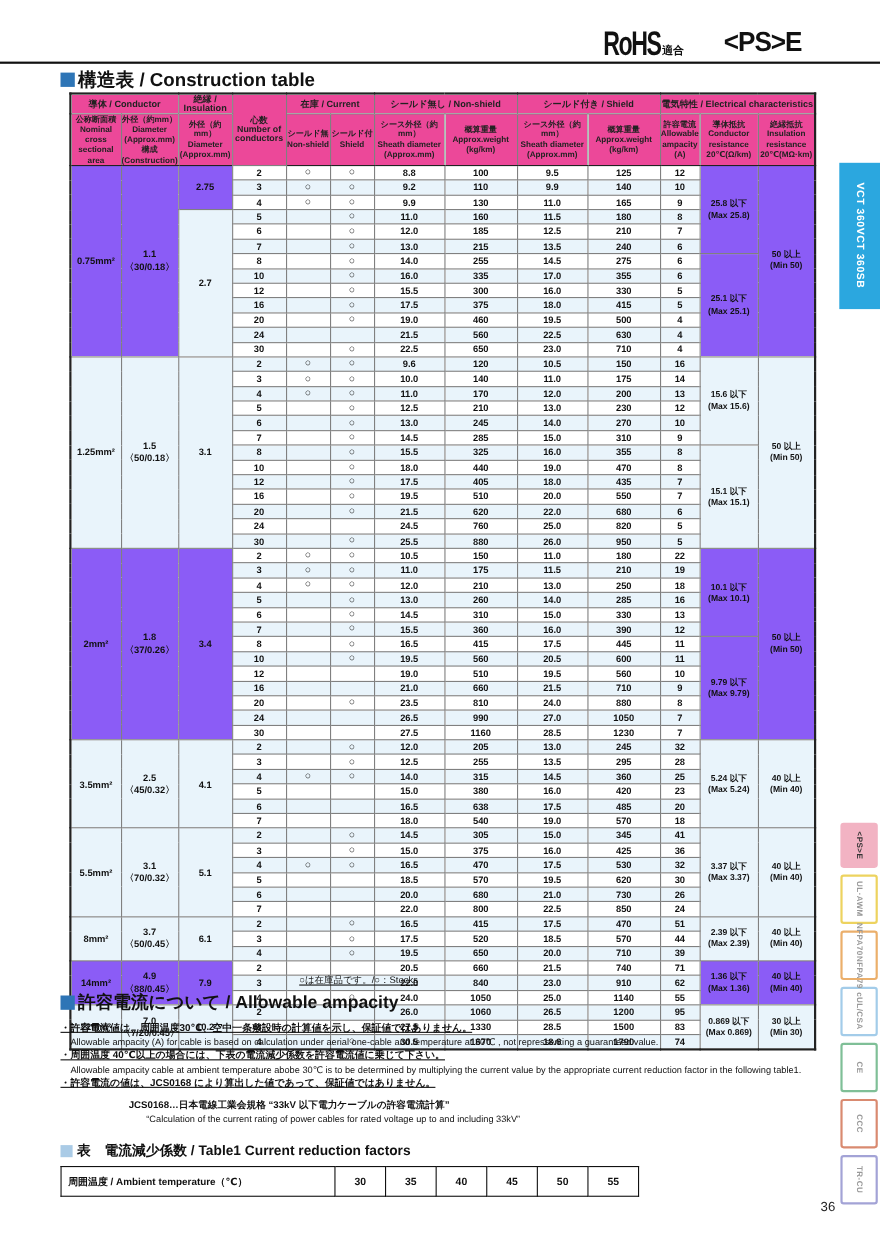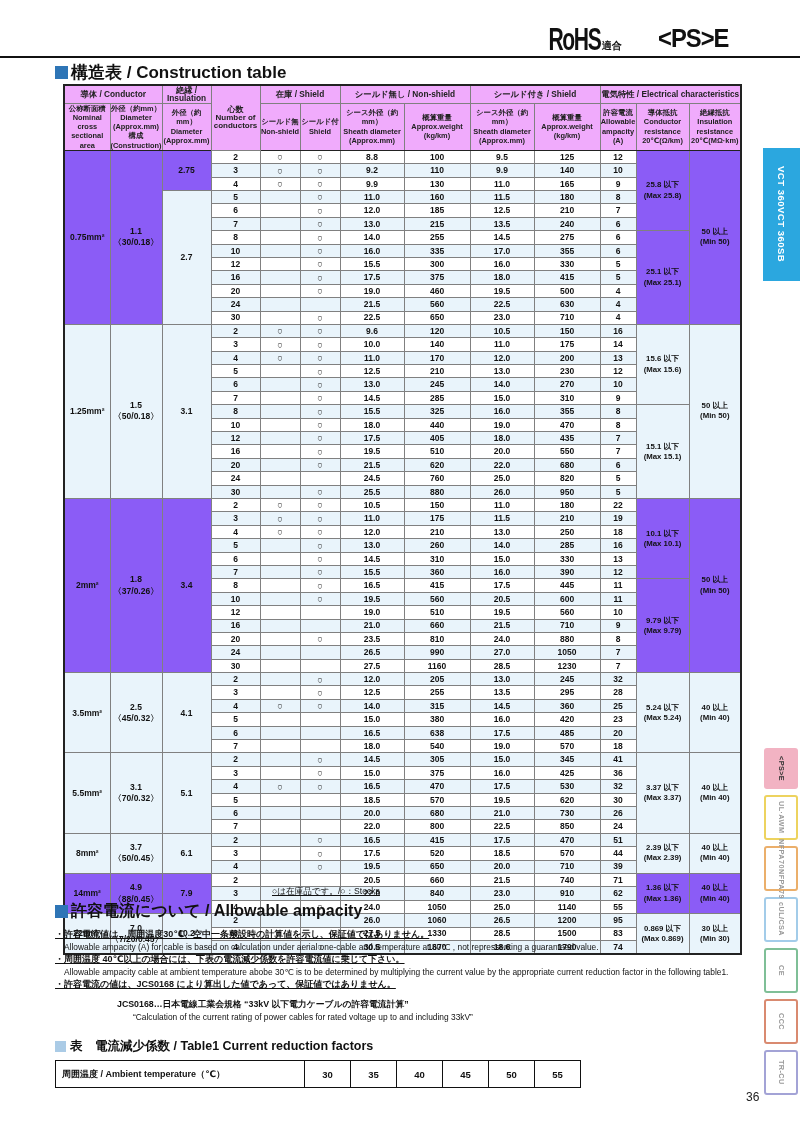--- a/index.html
+++ b/index.html
@@ -13,21 +13,21 @@
   .rohs-sub{font-size:10px;font-weight:bold;margin-left:1px;}
   .pse-mark{font-size:25px;font-weight:800;letter-spacing:-1px;transform:scaleX(.95);transform-origin:left bottom;}
   
   .title1{position:absolute;top:61px;left:55px;font-size:17px;font-weight:bold;display:flex;align-items:center;}
   .sq{display:inline-block;width:13px;height:13px;background:#2E75B6;margin-right:3px;}
   .sq-light{display:inline-block;width:11px;height:11px;background:#AACBE6;margin-right:4px;}
   
   .main-wrap{position:absolute;top:84px;left:63px;}
   table.main{border-collapse:collapse;table-layout:fixed;width:677px;border:2px solid #222;}
   .main th,.main td{border:1px solid #808080;padding:0;text-align:center;vertical-align:middle;overflow:hidden;}
-  .main thead th{background:#f0abfc;font-weight:bold;color:#222;}
+  .main thead th{background:#ec4899;font-weight:bold;color:#222;}
   .main thead .grow th{font-size:8.3px;height:15px;line-height:1;}
   .main thead .srow th{font-size:7.4px;height:42px;line-height:1.25;white-space:pre-line;}
   .main thead th.cores{font-size:8px;}
   .main thead tr:last-child th{border-bottom:1.5px solid #222;}
   .main tbody td{height:12.4px;font-size:8.5px;font-weight:bold;line-height:1;}
   .main tbody tr:nth-child(even) td{background:#E9F4FB;}
   .main tbody td.merge{background:#8b5cf6;}
   .main tbody td.pre{white-space:pre-line;line-height:1.3;}
   .main tbody td.small{font-size:7.8px;}
   .main tbody td.circ{font-size:9.5px;font-weight:normal;color:#222;}
@@ -93,21 +93,21 @@
           <col style="width:53px">
           <col style="width:52px">
       </colgroup>
       <thead>
         <tr class="grow">
           <th colspan="2">導体 / Conductor</th>
           <th>絶縁 / Insulation</th>
           <th rowspan="2" class="cores">心数
 Number of
 conductors</th>
-          <th colspan="2">在庫 / Shield</th>
+          <th colspan="2">在庫 / Current</th>
           <th colspan="2">シールド無し / Non-shield</th>
           <th colspan="2">シールド付き / Shield</th>
           <th colspan="3">電気特性 / Electrical characteristics</th>
         </tr>
         <tr class="srow">
           <th>公称断面積
 Nominal cross
 sectional area</th>
           <th>外径（約mm）
 Diameter

